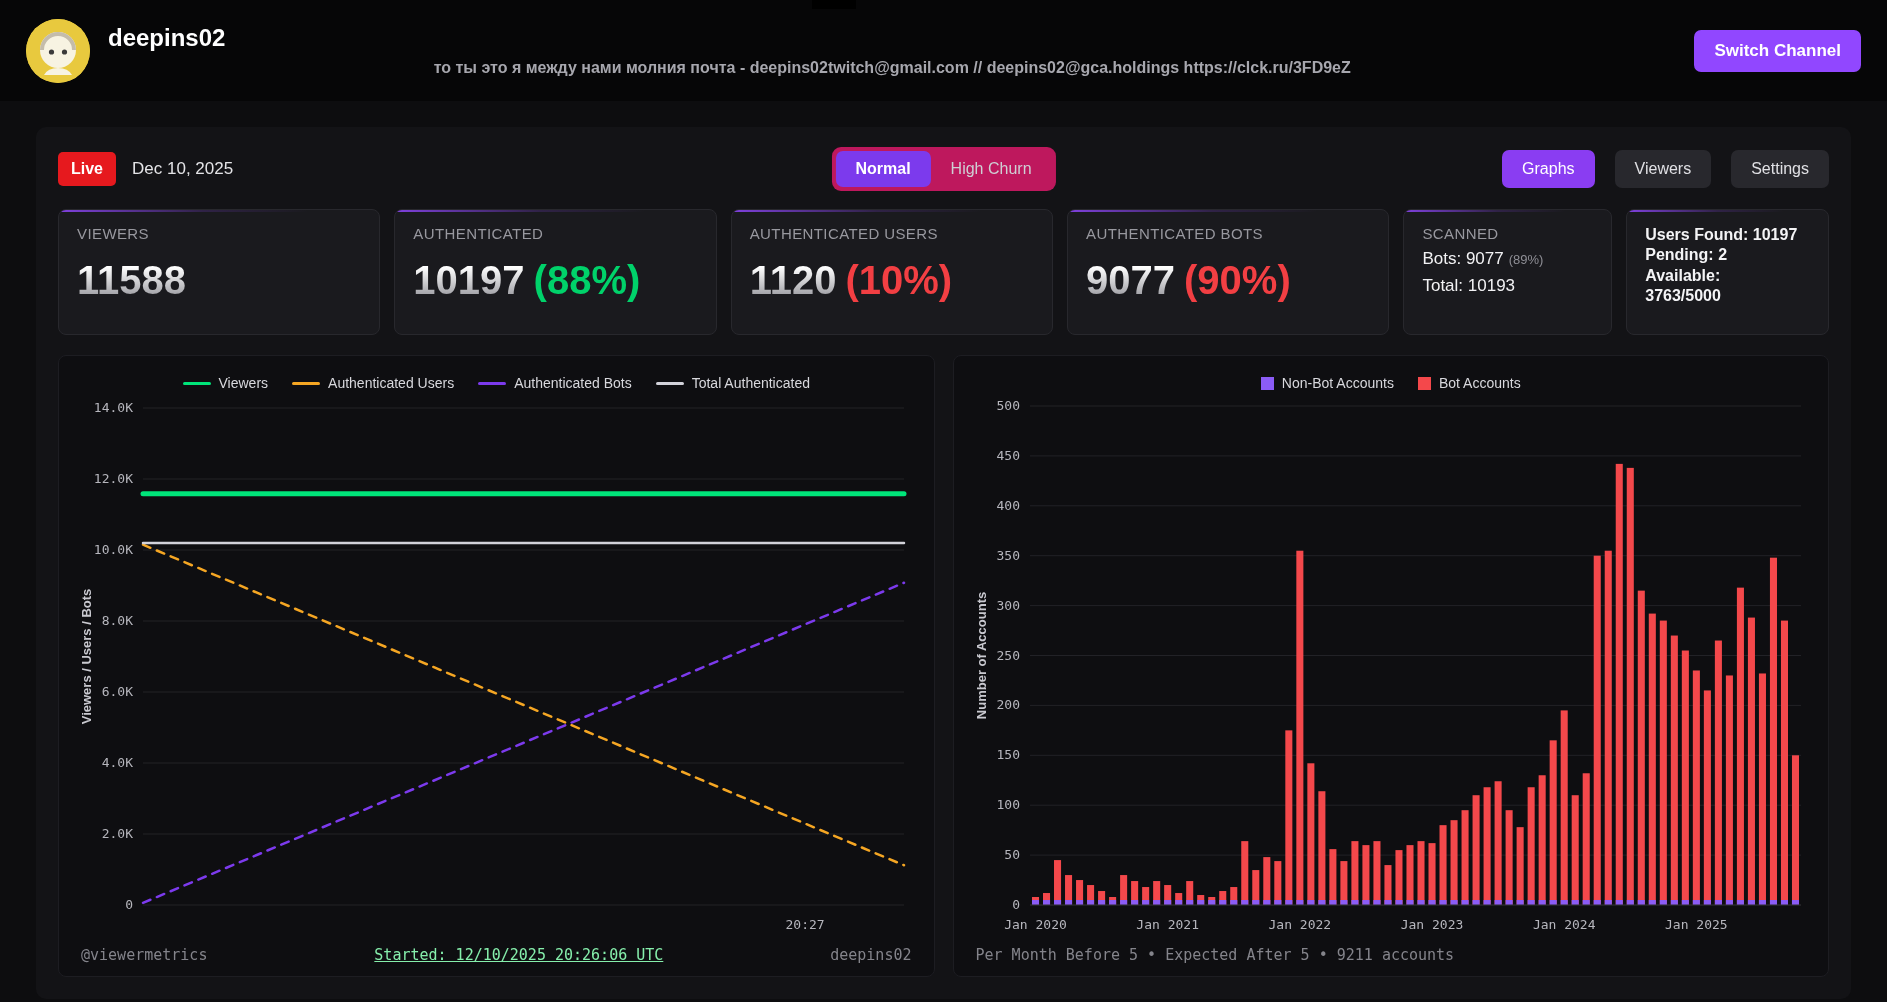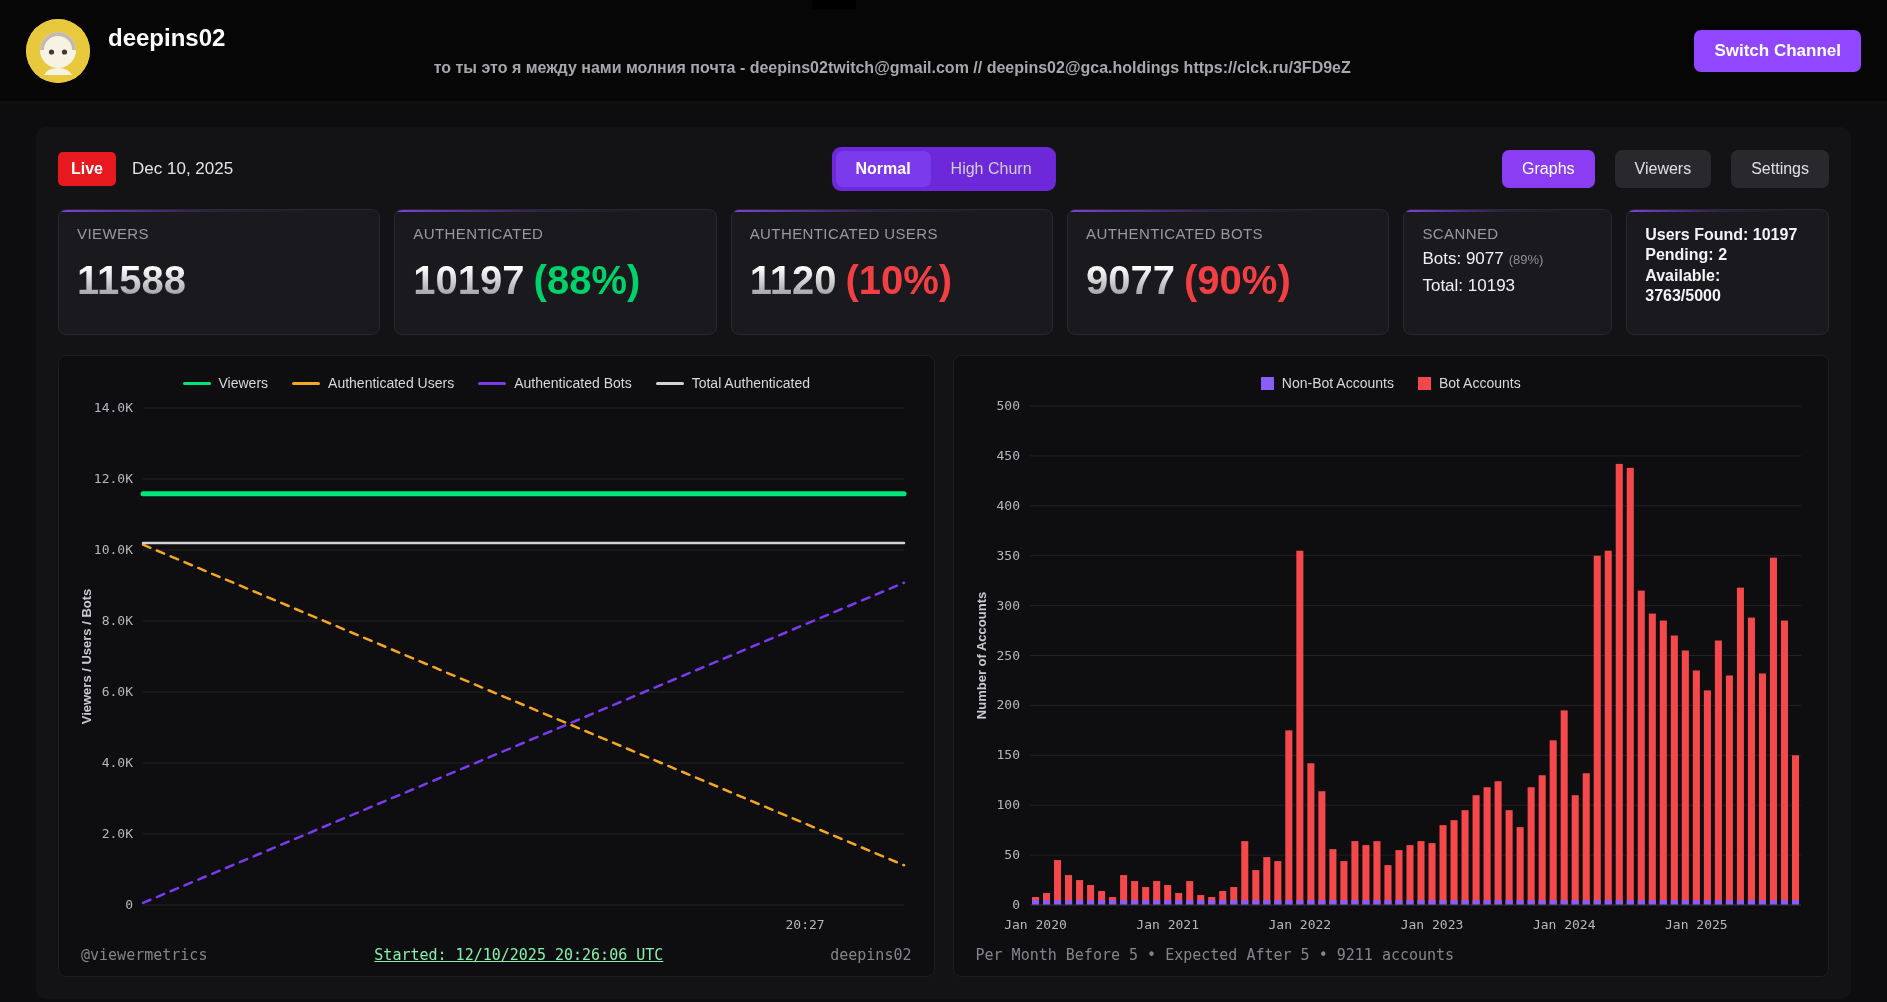--- a/index.html
+++ b/index.html
@@ -26,21 +26,21 @@
 
   
   .panel { position:absolute; left:36px; right:36px; top:127px; bottom:3px;
            background:#131316; border-radius:10px; padding:18px 22px 22px;
            display:flex; flex-direction:column; }
 
   .toolbar { display:flex; align-items:center; height:48px; position:relative; flex:0 0 auto; }
   .toolbar-left { display:flex; align-items:center; gap:16px; }
   .live-badge { background:var(--live,#e6191e); color:#fff; font-weight:bold; font-size:16px; padding:8px 13px; border-radius:5px; }
   .date-label { font-size:17px; color:#e4e4e7; }
-  .mode-toggle { position:absolute; left:50%; transform:translateX(-50%); display:flex; background:#6d28d9; border-radius:9px; padding:4px; }
+  .mode-toggle { position:absolute; left:50%; transform:translateX(-50%); display:flex; background:#be185d; border-radius:9px; padding:4px; }
   .mode-btn { font-size:16px; padding:9px 20px; border-radius:7px; background:transparent; color:#cfcfd4; border:none; cursor:pointer; font-family:inherit; }
   .mode-btn.active { background:#7c3aed; color:#fff; font-weight:bold; }
   .toolbar-right { margin-left:auto; display:flex; gap:20px; }
   .tab-btn { font-size:16px; padding:10px 20px; border-radius:7px; background:#28282d; color:#e0e0e4; border:none; cursor:pointer; font-family:inherit; }
   .tab-btn.active { background:#8a3df2; color:#fff; }
 
   
   .stats-row { display:grid; grid-template-columns:1.59fr 1.59fr 1.59fr 1.59fr 1.03fr 1fr; gap:14px; margin-top:16px; flex:0 0 auto; }
   .card { position:relative; background:#1a1a1e; border:1px solid #28282d; border-radius:8px; padding:15px 18px; min-height:126px; overflow:hidden; }
   .card::before { content:""; position:absolute; top:0; left:0; right:0; height:2px;

